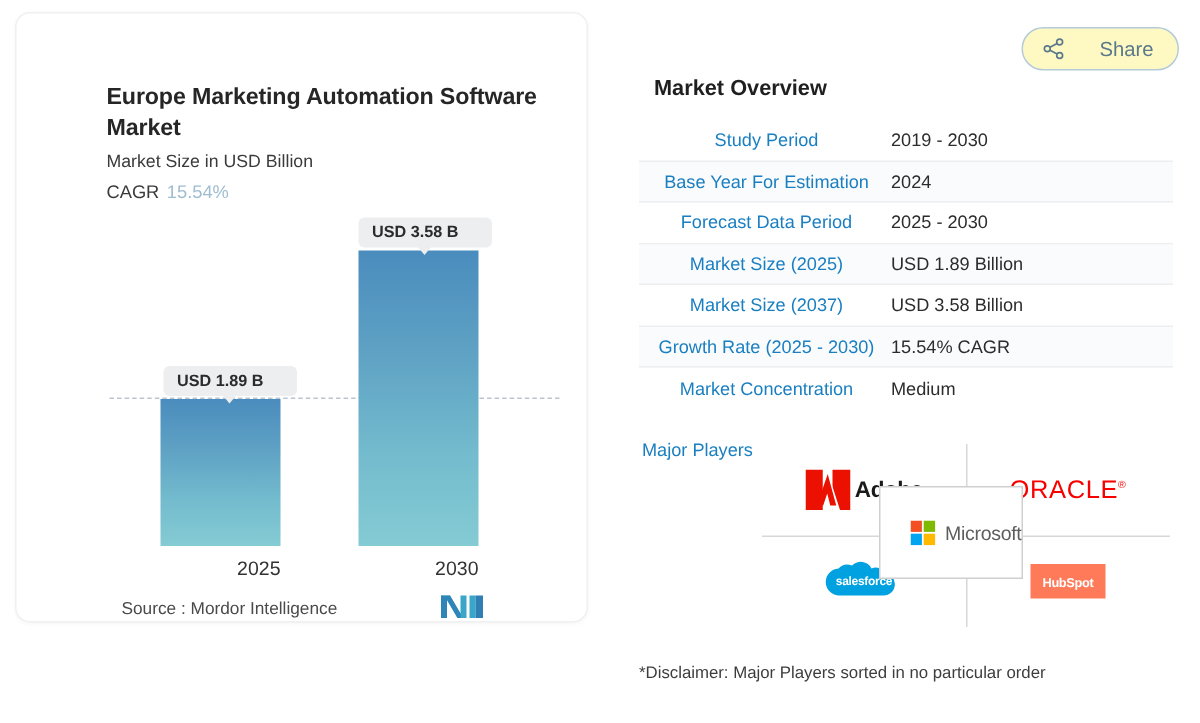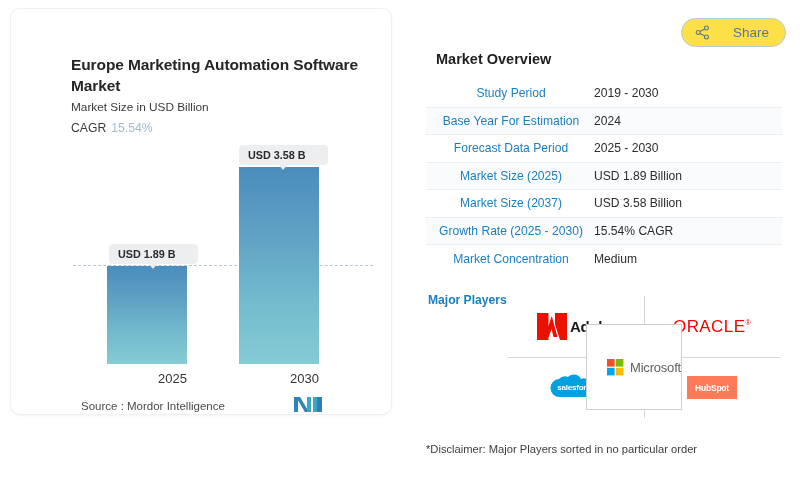--- a/index.html
+++ b/index.html
@@ -83,21 +83,21 @@
   }
   .mi-logo { position: absolute; left: 282px; top: 386px; width: 30px; height: 18px; }
 
   
   .share-btn {
     position: absolute; right: 14px; top: 18px;
     display: flex; align-items: flex-end; gap: 23px;
     border: 1.3px solid #b5cbd9;
     border-radius: 18px;
     padding: 6px 16px 6px 13px;
-    background: #fde047; cursor: pointer;
+    background: #fef9c3; cursor: pointer;
   }
   .share-btn span.lbl { font-size: 13.5px; color: #5a7a8c; }
 
   .overview-title {
     position: absolute; left: 436px; top: 51px;
     font-size: 14.5px; font-weight: 700; color: #1f1f1f;
   }
 
   .table { position: absolute; left: 426px; top: 80px; width: 356px; text-align: center; }
   .trow {
@@ -109,21 +109,21 @@
   .trow.noborder { border-bottom: none; }
   .tlabel {
     width: 168px; flex: 0 0 168px;
     font-size: 12.1px; color: #1a7fc1; font-weight: 400;
     padding-left: 2px;
   }
   .tvalue { font-size: 12.1px; color: #2c2c2c; }
 
   .players-label {
     position: absolute; left: 428px; top: 293px;
-    font-size: 12.1px; color: #1a7fc1; font-weight: bold;
+    font-size: 12.1px; color: #1a7fc1;
   }
 
   
   .logo-grid {
     position: absolute; left: 508px; top: 296px;
     width: 272px; height: 122px;
   }
   .grid-vline {
     position: absolute; left: 136px; top: 0; width: 1px; height: 122px;
     background: #d7d7d7;
@@ -136,21 +136,21 @@
     position: absolute; width: 136px; height: 61px;
     display: flex; align-items: center; justify-content: center;
   }
   .cell.tl { left: 0; top: 0; }
   .cell.tr { left: 136px; top: 0; }
   .cell.bl { left: 0; top: 61px; }
   .cell.br { left: 136px; top: 61px; }
 
   .ms-box {
     position: absolute; left: 78px; top: 28px;
-    width: 96px; height: 86px;
+    width: 96px; height: 62px;
     background: #ffffff; border: 1px solid #cfcfcf;
     display: flex; align-items: center; justify-content: center; gap: 6px; padding-left: 20px;
   }
   .ms-text { font-size: 13px; color: #5e5e5e; letter-spacing: -0.2px; }
 
   .adobe-wrap { display: flex; align-items: center; gap: 3px; }
   .adobe-text { font-size: 15px; font-weight: 700; color: #1a1a1a; letter-spacing: -0.3px; }
   .oracle-text {
     font-size: 17px; font-weight: 400; color: #f80000;
     letter-spacing: 0.4px; font-family: "Liberation Sans", sans-serif;

